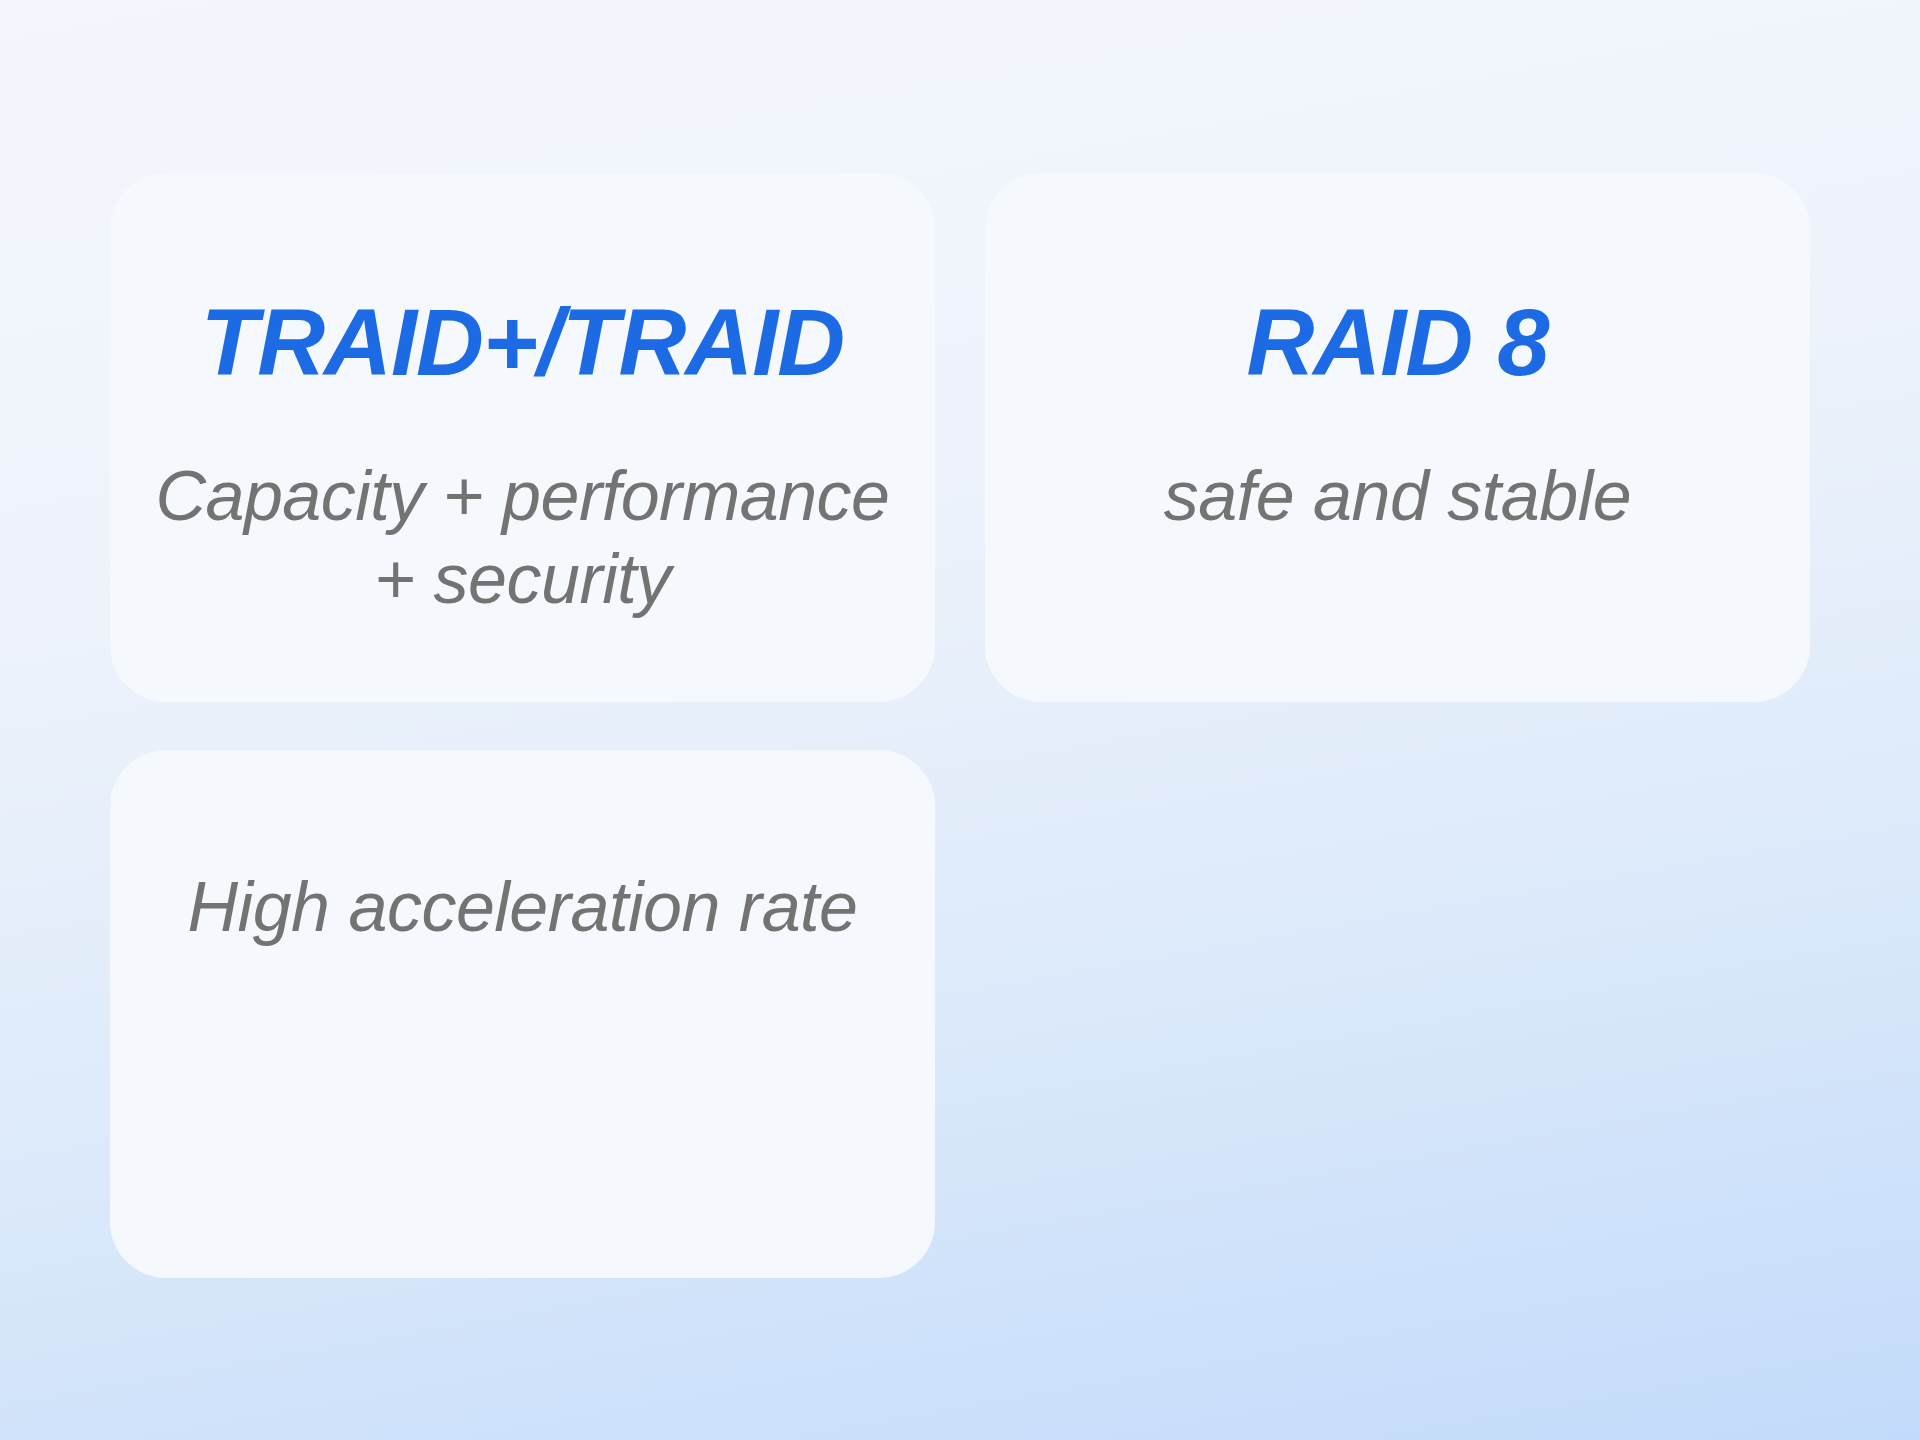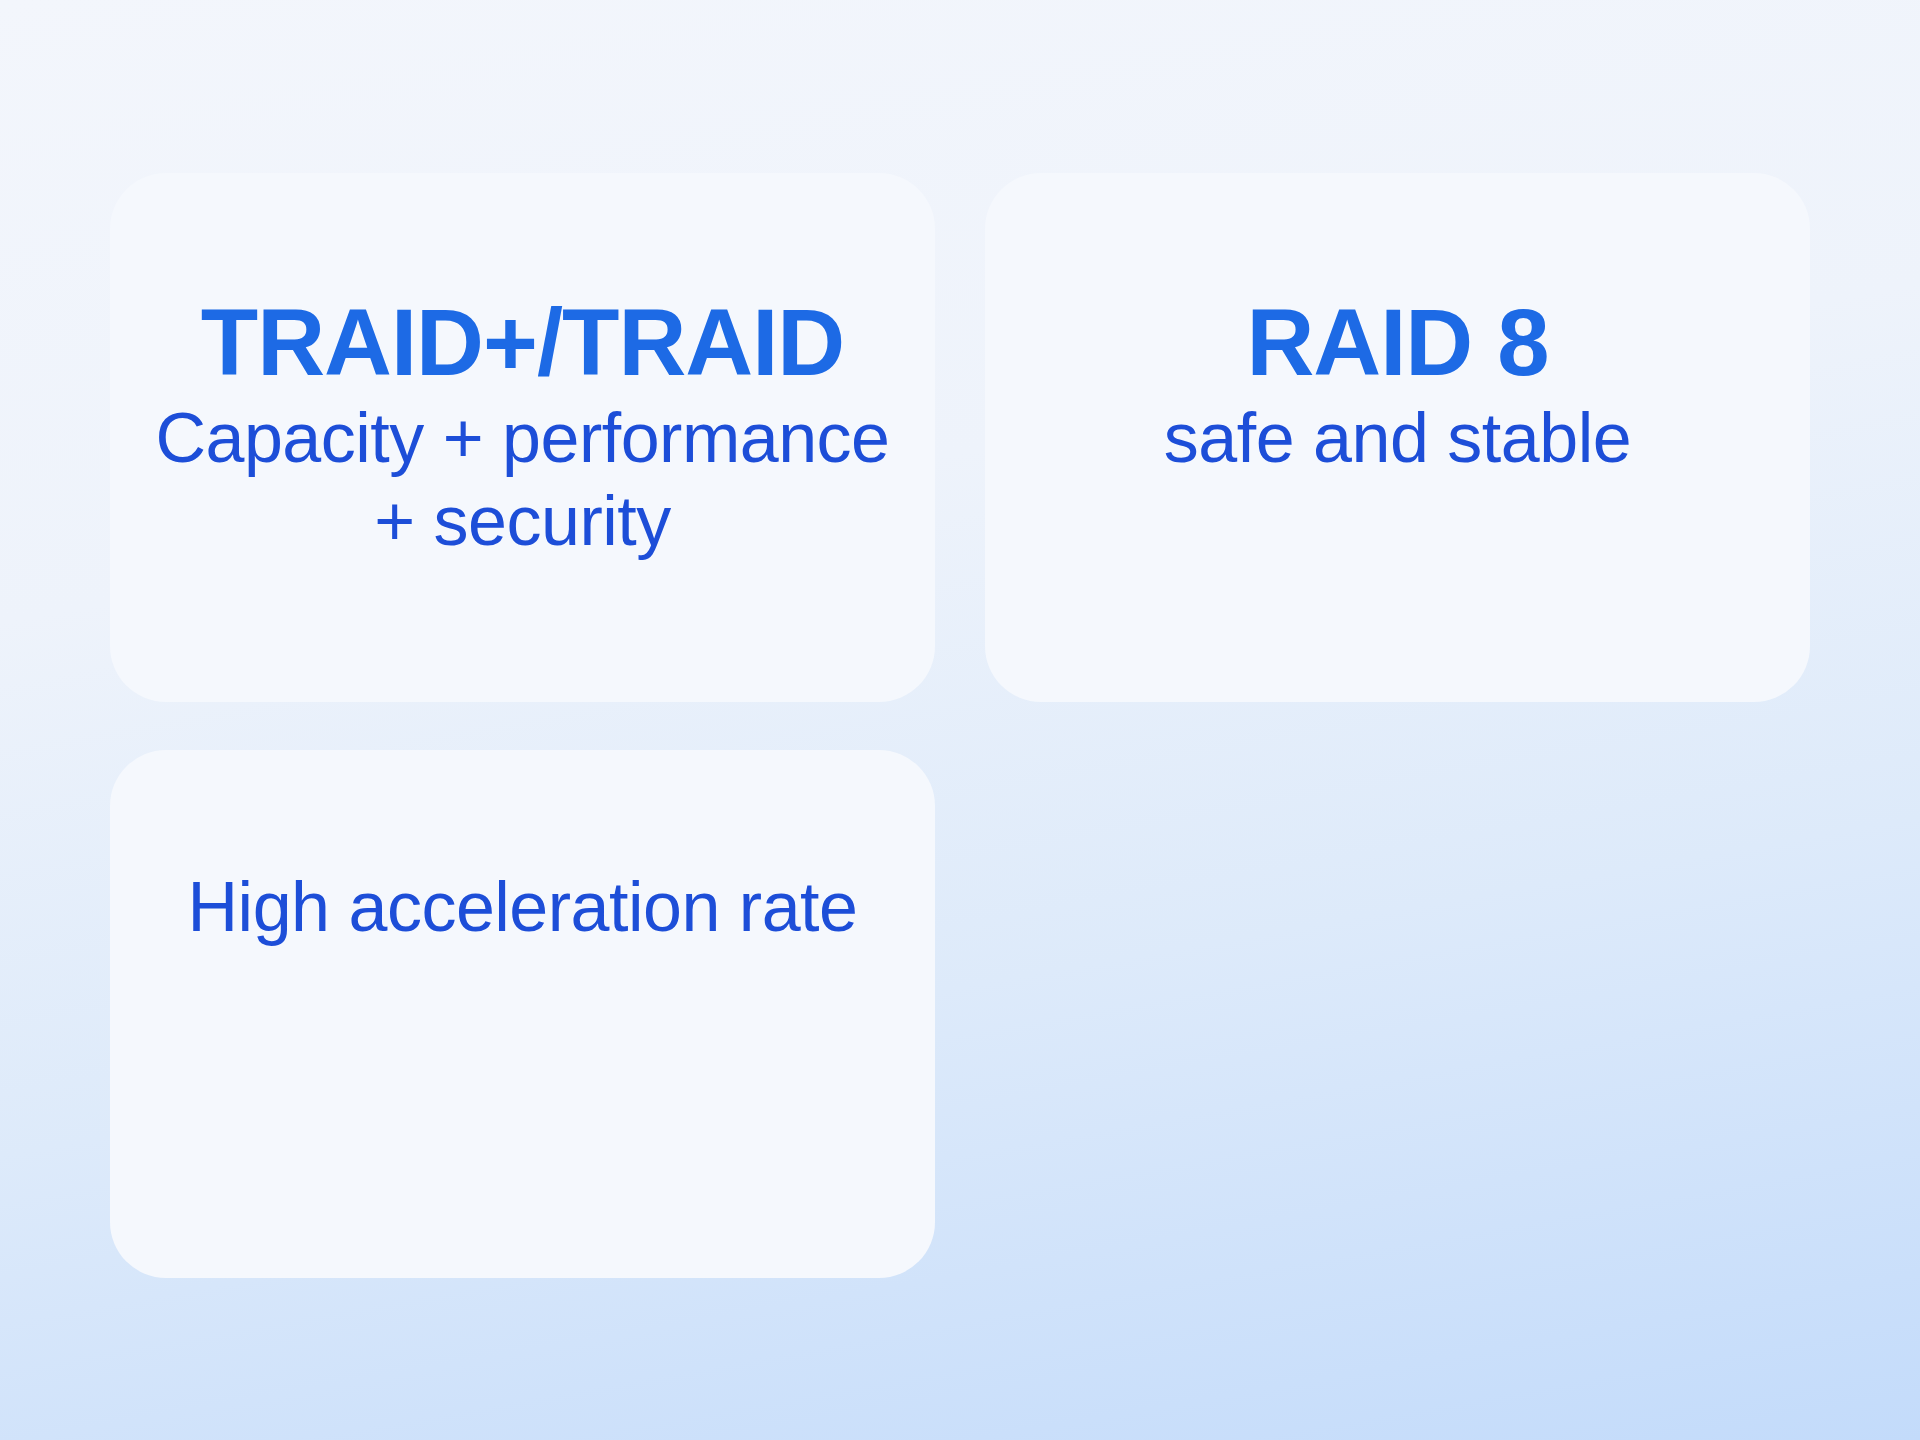--- a/index.html
+++ b/index.html
@@ -29,37 +29,39 @@
   }
 
   .card {
     background: #f5f8fd;
     border-radius: 56px;
     display: flex;
     flex-direction: column;
     align-items: center;
     text-align: center;
     padding: 116px 40px 0 40px;
+    row-gap: 58px;
+    font-style: italic;
   }
 
   .card-title {
     font-size: 94px;
     font-weight: 700;
     line-height: 1.15;
     letter-spacing: -1px;
     color: #1d6ae5;
     white-space: nowrap;
   }
 
   .card-desc {
     font-size: 70px;
     font-weight: 400;
     line-height: 1.18;
     letter-spacing: -0.5px;
-    color: #1d4ed8;
+    color: #737373;
     white-space: pre-line;
   }
 </style>
 </head>
 <body>
 
 <main class="grid">
 
   <section class="card">
     <h2 class="card-title">TRAID+/TRAID</h2>

